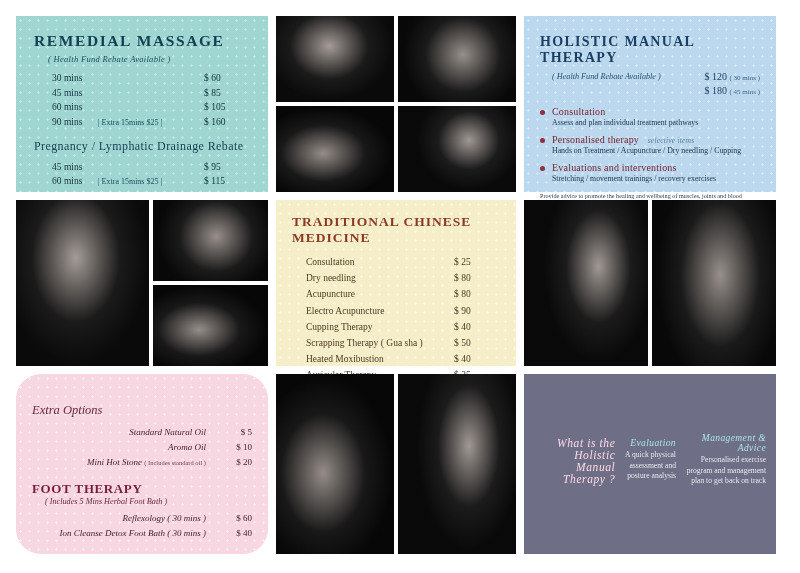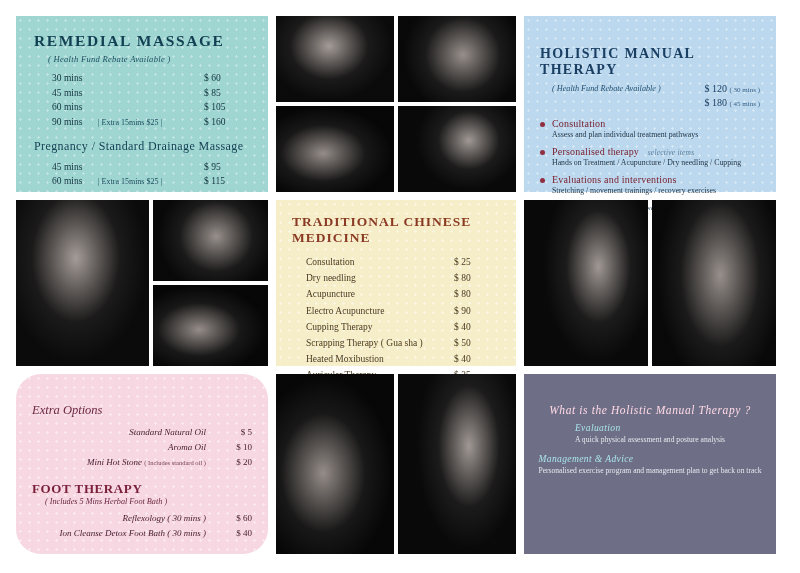--- a/index.html
+++ b/index.html
@@ -67,21 +67,21 @@
   }
   .ph.v4::after {
     background: radial-gradient(ellipse 50% 65% at 60% 40%, rgba(200,190,185,.78), rgba(55,52,52,.3) 52%, rgba(9,9,9,.95) 88%);
   }
 
   
   .p-holistic {
     background: #bcd8ee;
     background-image: radial-gradient(circle, rgba(255,255,255,0.4) 1.2px, transparent 1.3px);
     background-size: 9px 9px;
-    padding: 30px 16px;
+    padding: 18px 16px;
   }
   .title-h {
     font-family: "Liberation Serif", serif;
     font-size: 14px; font-weight: bold; letter-spacing: 1.3px;
     color: #1b3f63; margin-bottom: 4px;
   }
   .h-head { display: flex; align-items: flex-start; }
   .h-note {
     font-family: "Liberation Serif", serif;
     font-size: 8.2px; font-style: italic; color: #24506f;
@@ -153,23 +153,23 @@
   .foot-note {
     font-family: "Liberation Serif", serif; font-size: 8.2px; font-style: italic;
     color: #6b2840; margin-left: 13px; margin-bottom: 5px;
   }
 
   .photos-bl { display: grid; grid-template-columns: 1fr 1fr; gap: 4px; }
 
   
   .p-what {
     background: #6e6f86;
-    padding: 30px 10px;
-    text-align: left;
-    display: flex; flex-direction: column; align-items: center;
+    padding: 21px 10px;
+    text-align: right;
+    display: flex; flex-direction: row; align-items: center;
   }
   .what-title {
     font-family: "Liberation Serif", serif; font-size: 11.5px;
     color: #ffd9e6; letter-spacing: .6px; margin-bottom: 7px; font-style: italic;
   }
   .what-block { margin-bottom: 8px; }
   .wb-h {
     font-family: "Liberation Serif", serif; font-size: 9.5px;
     color: #a9e4ea; letter-spacing: .4px; font-style: italic;
   }
@@ -202,21 +202,21 @@
           <span class="dur">60 mins</span>
           <span class="extra"></span>
           <span class="price">$ 105</span>
         </div>
         <div class="row">
           <span class="dur">90 mins</span>
           <span class="extra">| Extra 15mins  $25 |</span>
           <span class="price">$ 160</span>
         </div>
       </div>
-      <div class="title-2">Pregnancy / Standard Drainage Massage</div>
+      <div class="title-2">Pregnancy / Lymphatic Drainage Rebate</div>
       <div class="rows">
         <div class="row">
           <span class="dur">45 mins</span>
           <span class="extra"></span>
           <span class="price">$ 95</span>
         </div>
         <div class="row">
           <span class="dur">60 mins</span>
           <span class="extra">| Extra 15mins  $25 |</span>
           <span class="price">$ 115</span>

